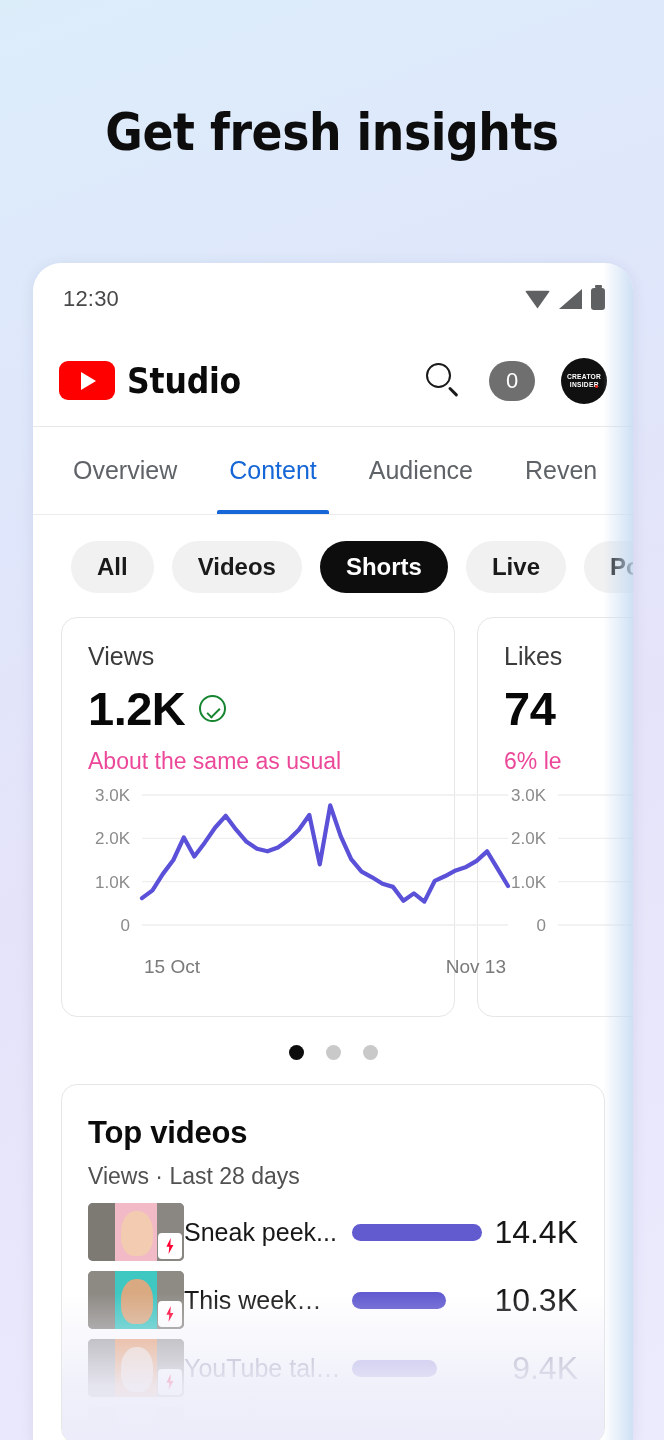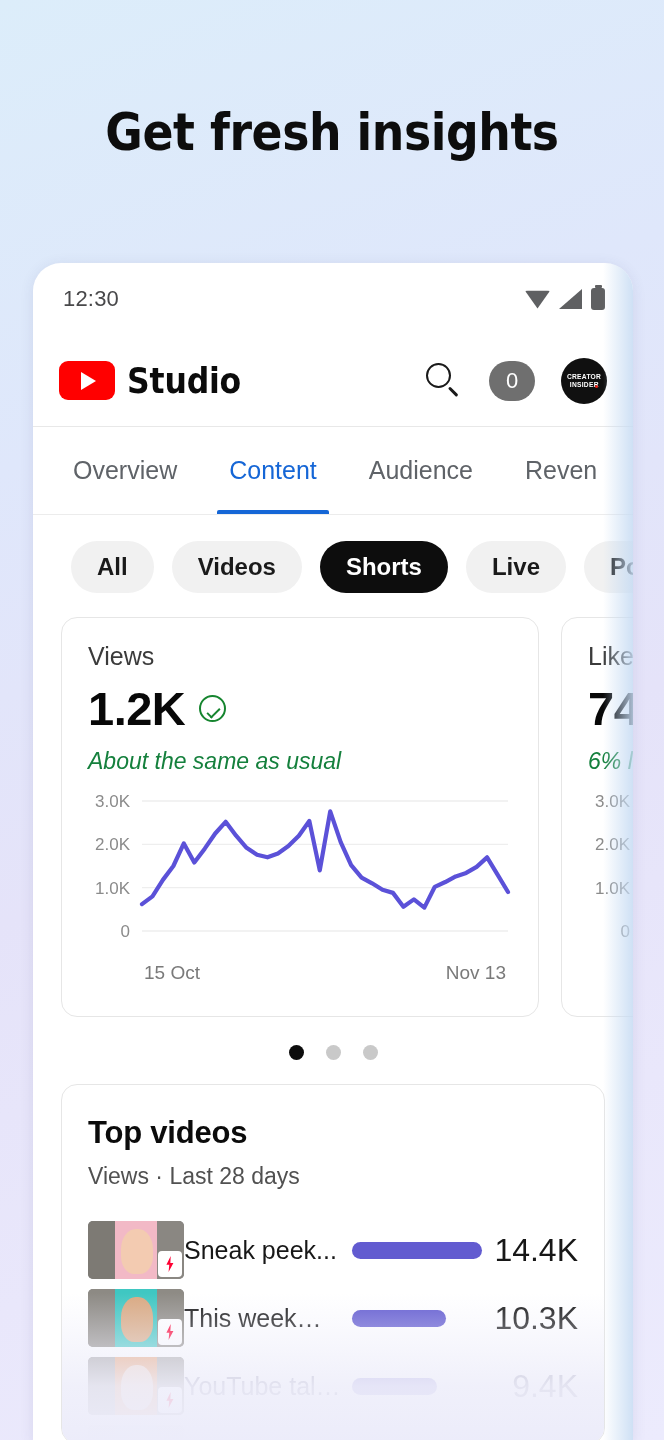--- a/index.html
+++ b/index.html
@@ -226,21 +226,21 @@
 
   
   .cards {
     display: flex;
     gap: 22px;
     padding-left: 28px;
     padding-bottom: 6px;
   }
   .card {
     flex: 0 0 auto;
-    width: 478px;
+    width: 394px;
     background: #ffffff;
     border: 1px solid #e6e6e6;
     border-radius: 16px;
     padding: 24px 26px 18px 26px;
     height: 400px;
   }
   .card-label {
     font-size: 25px;
     color: #3b3b3b;
     margin-bottom: 10px;
@@ -265,23 +265,22 @@
     content: "";
     position: absolute;
     left: 6px; top: 11px;
     width: 11px; height: 5px;
     border-left: 2.4px solid #16852f;
     border-bottom: 2.4px solid #16852f;
     transform: rotate(-45deg);
   }
   .card-sub {
     font-size: 23px;
-    color: #15803d;
-    margin-bottom: 18px;
-    font-style: italic;
+    color: #ec4899;
+    margin-bottom: 12px;
   }
 
   .chart-wrap { position: relative; height: 200px; }
   .chart-svg { display: block; }
   .ylab {
     font-size: 17px;
     fill: #8b8b8b;
     font-family: "Liberation Sans", sans-serif;
   }
   .xlab {
@@ -313,21 +312,21 @@
   .tv-title {
     font-size: 31px;
     font-weight: bold;
     color: #0b0b0b;
     letter-spacing: -0.2px;
     margin-bottom: 12px;
   }
   .tv-sub {
     font-size: 23px;
     color: #515151;
-    margin-bottom: 26px;
+    margin-bottom: 8px;
   }
   .tv-row {
     display: flex;
     align-items: center;
     height: 68px;
   }
   .thumb {
     flex: 0 0 auto;
     width: 96px; height: 58px;
     border-radius: 5px;

